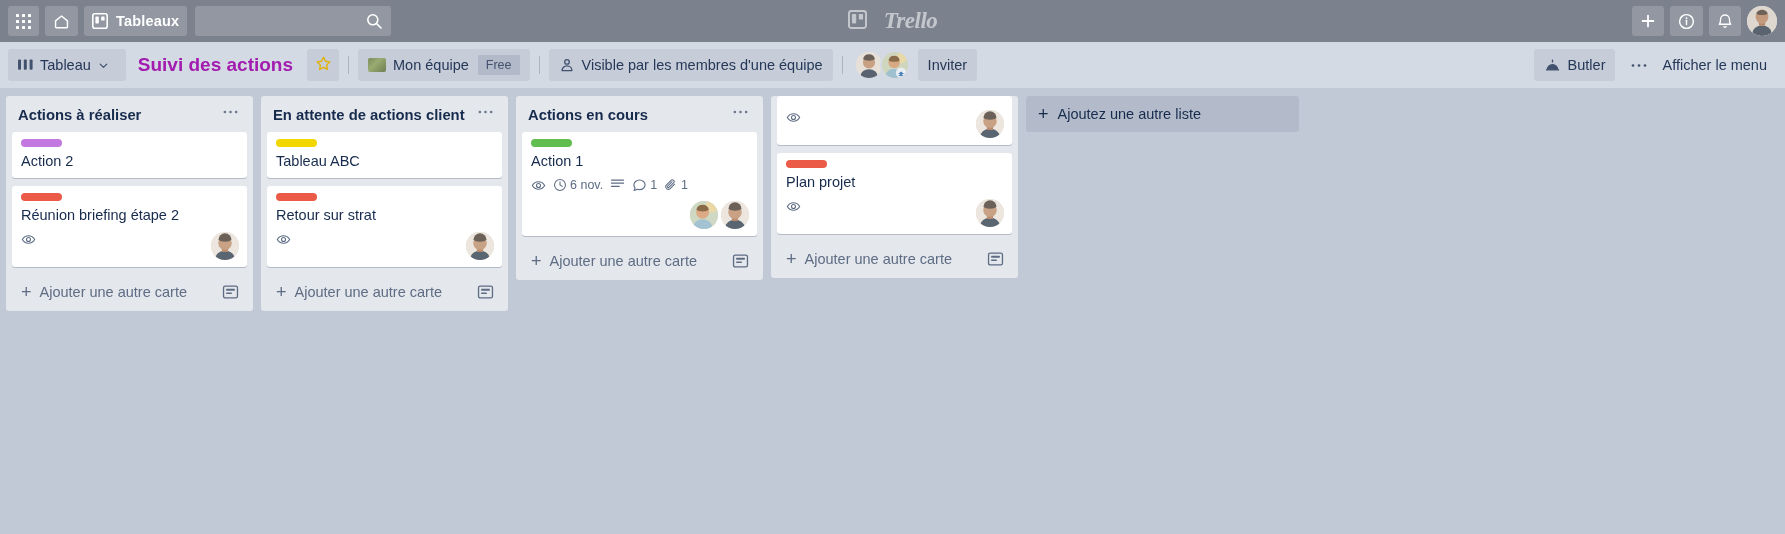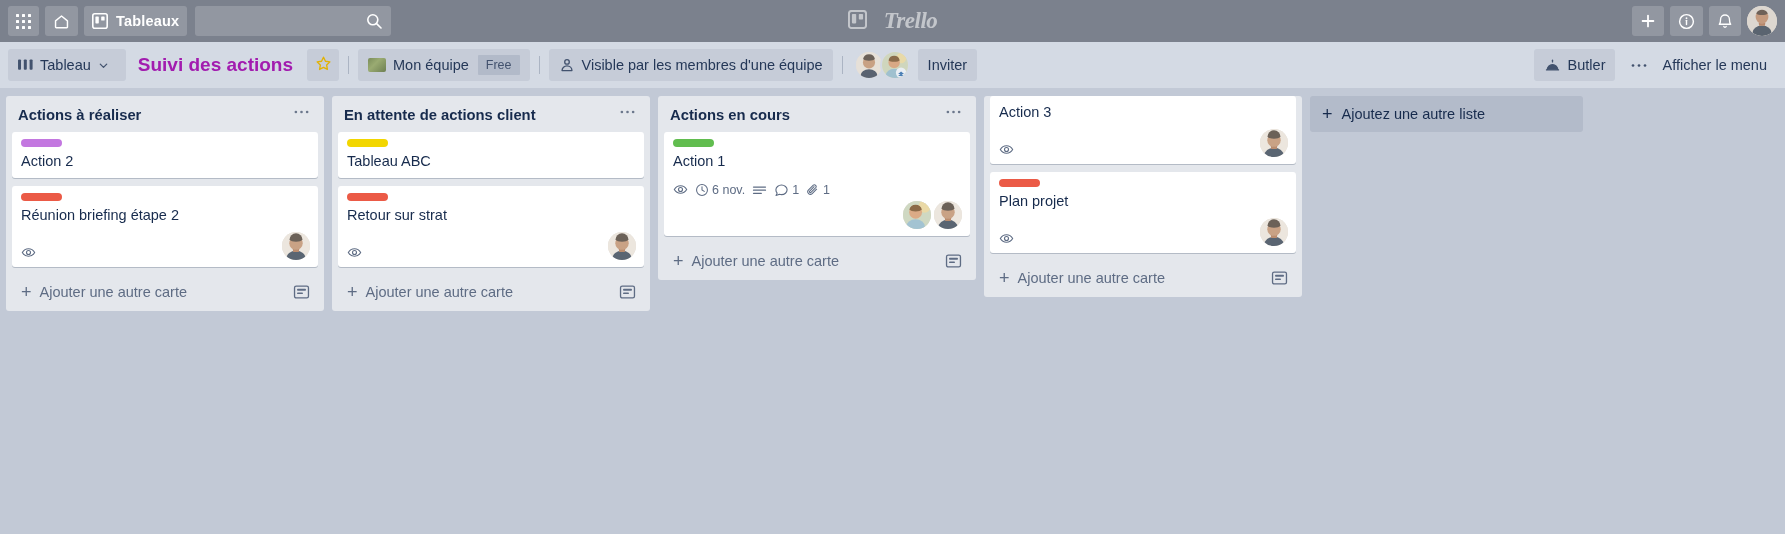--- a/index.html
+++ b/index.html
@@ -118,21 +118,21 @@
   #bh-right { margin-left: auto; display: flex; align-items: center; gap: 6px; }
 
   
   #board {
     display: flex; align-items: flex-start;
     padding: 8px 0 0 6px;
     gap: 8px;
     height: calc(534px - 42px - 46px);
   }
   .list {
-    width: 318px;
+    width: 247px;
     background: #e4e7ec;
     border-radius: 3px;
     padding: 0 0 2px 0;
     flex: none;
     max-height: 100%;
     display: flex; flex-direction: column;
   }
   .list-head {
     display: flex; align-items: center;
     padding: 11px 10px 9px 12px;
@@ -156,21 +156,21 @@
   }
   .labels { display: flex; gap: 4px; margin-bottom: 5px; }
   .label-chip {
     width: 41px; height: 8px; border-radius: 4px;
   }
   .card-title {
     font-size: 14.5px; color: #172b4d; line-height: 19px;
     word-wrap: break-word;
   }
   .badges {
-    display: flex; align-items: flex-end; gap: 4px;
+    display: flex; align-items: flex-start; gap: 4px;
     margin-top: 7px; color: #5e6c84; font-size: 12.5px;
     min-height: 19px;
   }
   .badge { display: flex; align-items: center; gap: 3px; padding-right: 3px; }
   .badge svg { display: block; }
   .card-members {
     display: flex; justify-content: flex-end; gap: 3px; margin-top: 4px;
   }
   .add-card {
     display: flex; align-items: center;
@@ -612,21 +612,20 @@
         <rect x="4.3" y="5" width="9.4" height="2.2" rx=".7" fill="#5e6c84" stroke="none"></rect>
         <rect x="4.3" y="9" width="6.2" height="1.7" rx=".7" fill="#5e6c84" stroke="none"></rect>
             </svg>
           </span>
         </span>
       </div>
     </div>
     <div class="list">
       <div class="cards">
         <div class="card">
-          <div class="card-title">Action 3</div>
           <div class="badges">
             <span class="badge">
               <span style="display: flex;">
                 <svg width="15" height="15" viewBox="0 0 18 18" fill="none" stroke="#5e6c84" stroke-width="1.35">
         <path d="M1.6 9S4.2 4.5 9 4.5 16.4 9 16.4 9 13.8 13.5 9 13.5 1.6 9 1.6 9z"></path>
                   <circle cx="9" cy="9" r="2.4"></circle>
                 </svg>
               </span>
             </span>
             <div class="card-members" style="margin-left: auto; margin-top: 0px;">

